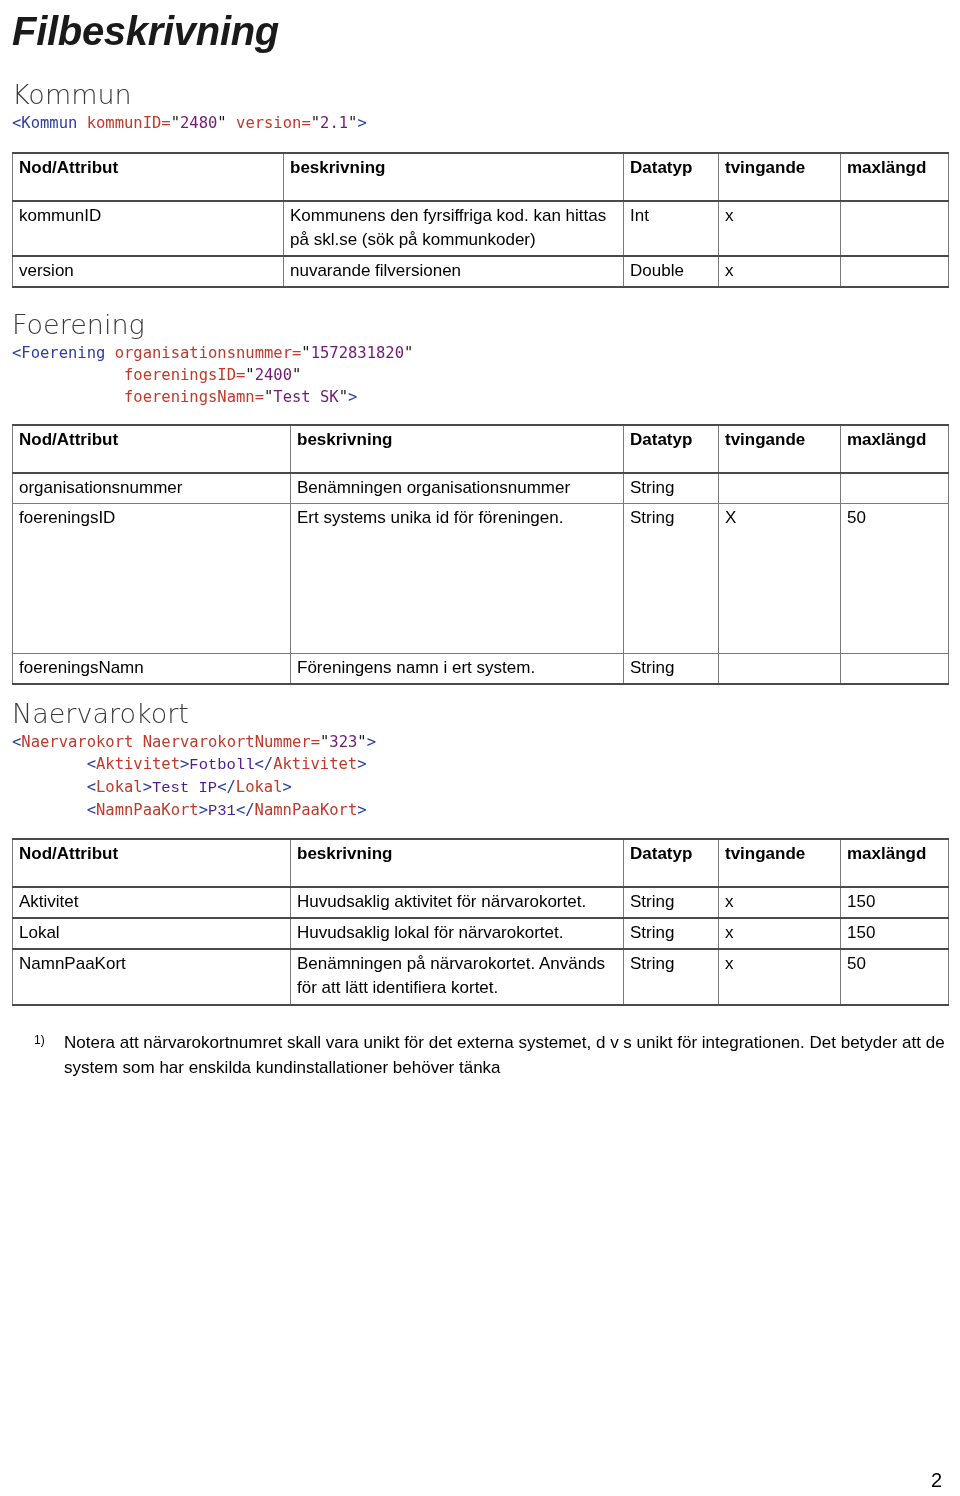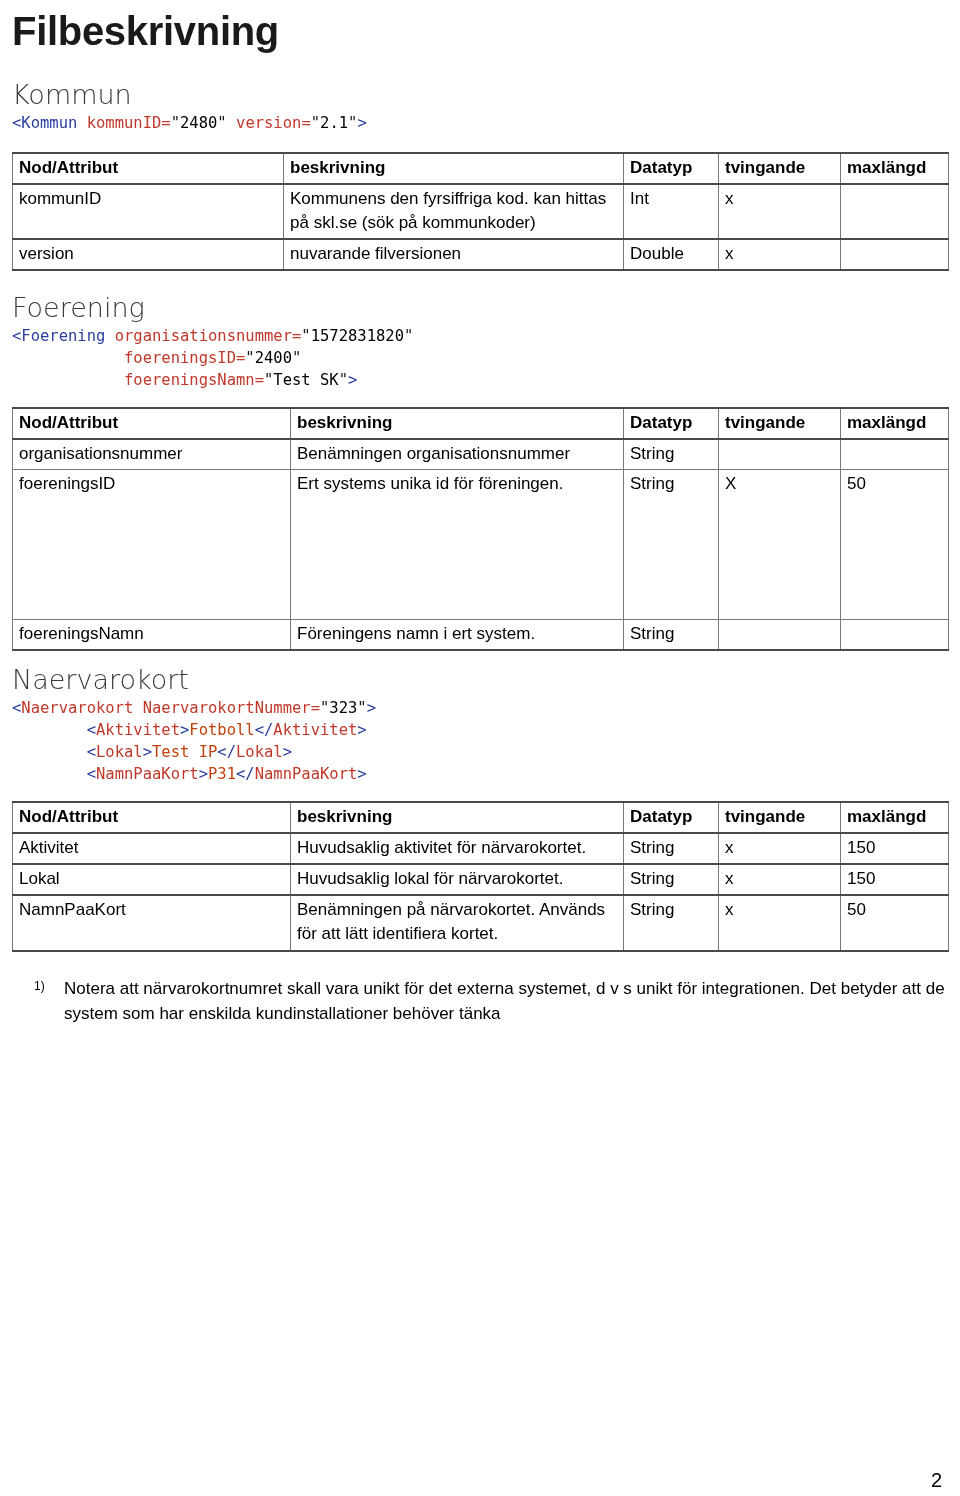--- a/index.html
+++ b/index.html
@@ -21,20 +21,21 @@
   }
 
   
   .doc-title {
     font-size: 40px;
     font-weight: bold;
     letter-spacing: -0.3px;
     color: #1a1a1a;
     margin: 8px 0 0 0;
     line-height: 1.15;
+    font-style: italic;
   }
 
   
   .section-heading {
     font-size: 27px;
     font-weight: 300;
     color: #3a3a3a;
     line-height: 1.1;
     margin: 0;
     font-family: "DejaVu Sans", sans-serif;
@@ -46,22 +47,22 @@
   
   .code {
     font-family: "DejaVu Sans Mono", monospace;
     font-size: 15.5px;
     line-height: 1.42;
     white-space: pre;
     margin-top: 2px;
   }
   .code .tag  { color: #2b3f9e; }
   .code .attr { color: #c0392b; }
-  .code .val  { color: #000000; }
-  .code .txt  { color: #c2410c; }
+  .code .val  { color: #701a75; }
+  .code .txt  { color: #4c1d95; font-family: Liberation Mono, monospace; }
   .code .pn   { color: #c0392b; }
   .code .q    { color: #1a1a1a; }
 
   
   table.spec {
     border-collapse: collapse;
     width: 936px;
     table-layout: fixed;
     font-size: 17px;
   }
@@ -70,21 +71,21 @@
     padding: 2px 6px 3px 6px;
     vertical-align: top;
     line-height: 1.42;
     font-weight: normal;
     text-align: left;
   }
   table.spec thead th {
     font-weight: bold;
     border-bottom: 2px solid #4a4a4a;
     border-top: 2px solid #4a4a4a;
-    padding-bottom: 3px;
+    padding-bottom: 20px;
   }
   table.spec tbody tr td { border-top: 1px solid #7a7a7a; }
   table.spec tbody tr.thick td { border-top: 2px solid #4a4a4a; }
   table.spec tbody tr:last-child td { border-bottom: 2px solid #4a4a4a; }
 
   .c-center { text-align: center; margin-left: 36px; }
 
   
   .t1 { margin-top: 18px; }
   .t1 col.c0 { width: 271px; }

